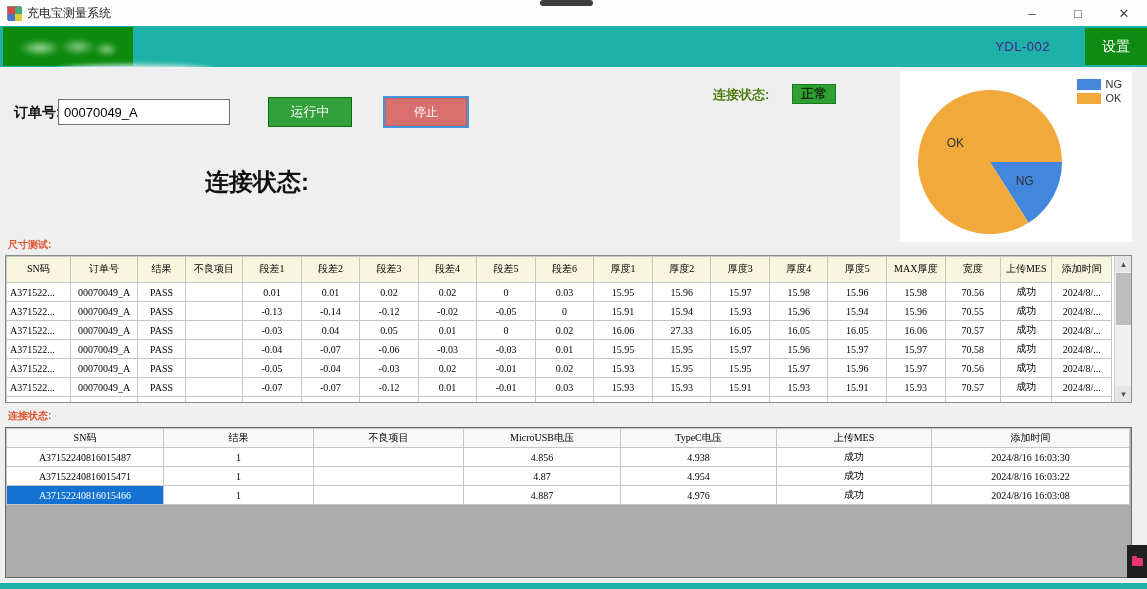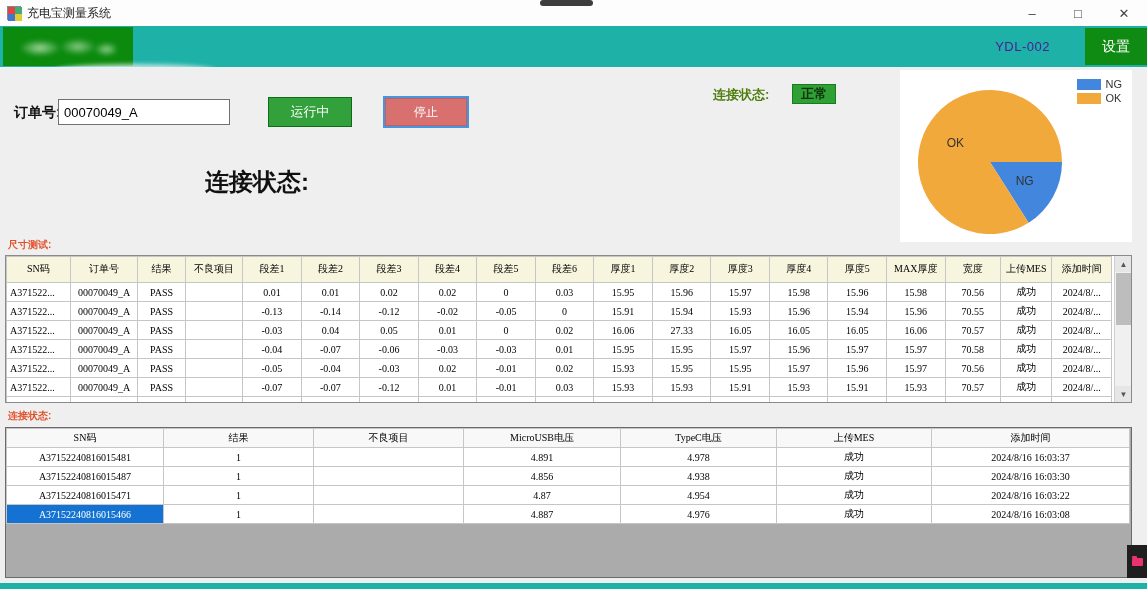--- a/index.html
+++ b/index.html
@@ -365,29 +365,20 @@
             <th>结果</th>
             <th>不良项目</th>
             <th>MicroUSB电压</th>
             <th>TypeC电压</th>
             <th>上传MES</th>
             <th>添加时间</th>
           </tr>
         </thead>
         <tbody>
           <tr>
-            <td class="">A37152240816015481</td>
-            <td>1</td>
-            <td></td>
-            <td>4.891</td>
-            <td>4.978</td>
-            <td>成功</td>
-            <td>2024/8/16 16:03:37</td>
-          </tr>
-          <tr>
             <td class="">A37152240816015487</td>
             <td>1</td>
             <td></td>
             <td>4.856</td>
             <td>4.938</td>
             <td>成功</td>
             <td>2024/8/16 16:03:30</td>
           </tr>
           <tr>
             <td class="">A37152240816015471</td>

